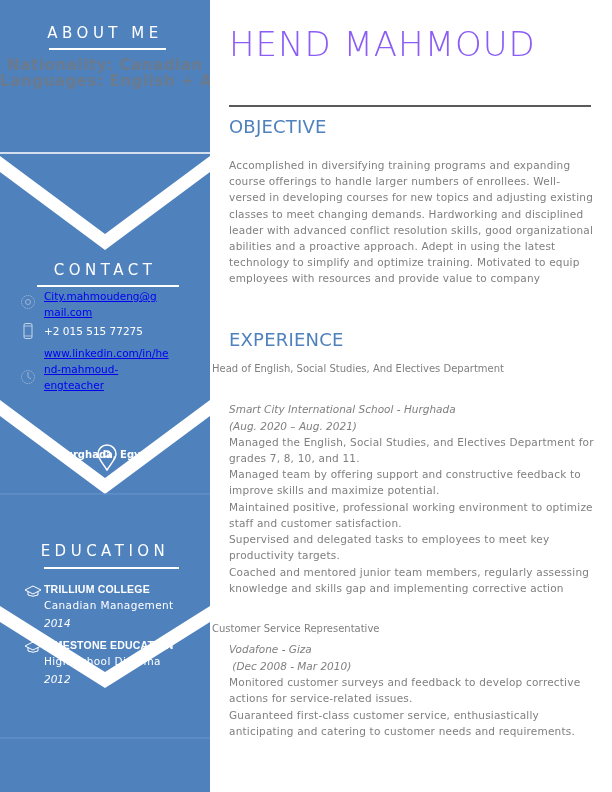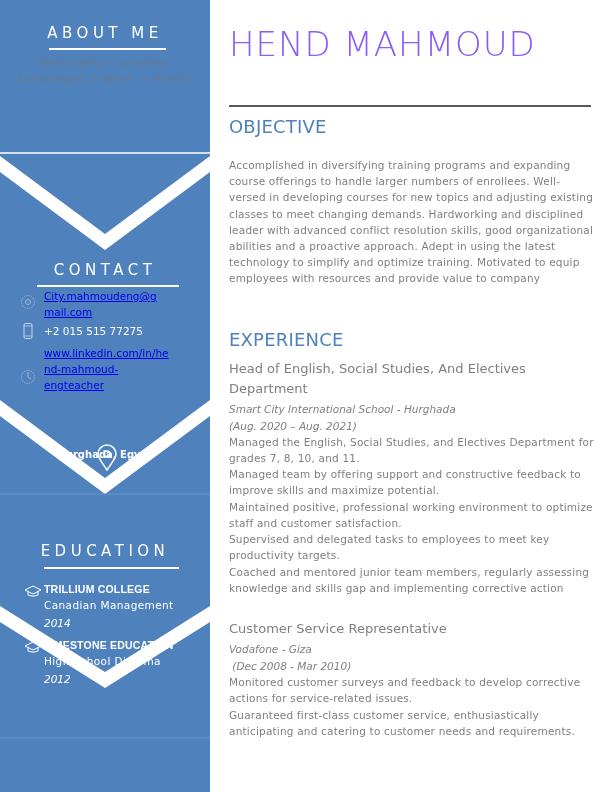--- a/index.html
+++ b/index.html
@@ -5,21 +5,21 @@
     * { margin: 0; padding: 0; box-sizing: border-box; }
     html, body { width: 612px; height: 792px; background: #ffffff; overflow: hidden; }
     body { position: relative; font-family: "DejaVu Sans", sans-serif; }
 
     .sidebar { position: absolute; left: 0; top: 0; width: 210px; height: 792px; background: #4f81bd; overflow: hidden; }
     .sidebar svg.chevrons { position: absolute; left: 0; top: 0; width: 210px; height: 792px; }
 
     .side-heading { position: absolute; left: 0; width: 210px; text-align: center; color: #ffffff; font-family: "DejaVu Sans", sans-serif; font-weight: normal; letter-spacing: 4.5px; }
     .side-rule { position: absolute; height: 1.5px; background: #ffffff; }
 
-    .about-line { position: absolute; left: 0; width: 210px; text-align: center; color: #6b7a8c; font-size: 11px; letter-spacing: 0.6px; white-space: nowrap; }
+    .about-line { position: absolute; left: 0; width: 210px; text-align: center; color: #6b7a8c; font-size: 15px; letter-spacing: 0.6px; white-space: nowrap; font-weight: bold; }
 
     .contact-row { position: absolute; left: 20px; display: flex; align-items: flex-start; }
     .contact-icon { position: absolute; left: 0; width: 16px; height: 16px; }
     .contact-text { position: absolute; left: 24px; font-size: 10.5px; line-height: 16px; color: #ffffff; width: 150px; word-break: break-all; }
     .contact-text.link { color: #0000ee; text-decoration: underline; }
 
     .location { position: absolute; left: 0; width: 210px; text-align: center; color: #ffffff; font-weight: bold; font-size: 10px; top: 425px; margin-top: 24px; }
     .pin { position: absolute; left: 96px; top: 444px; width: 22px; height: 28px; }
 
     .edu-item { position: absolute; left: 24px; width: 180px; }
@@ -27,21 +27,21 @@
     .edu-school { position: absolute; left: 20px; top: 0; font-size: 10.5px; font-weight: bold; color: #ffffff; white-space: nowrap; font-family: "Liberation Sans", sans-serif; letter-spacing: 0.2px; }
     .edu-degree { position: absolute; left: 20px; top: 16px; font-size: 10.5px; color: #ffffff; white-space: nowrap; letter-spacing: 0.4px; }
     .edu-year { position: absolute; left: 20px; top: 34px; font-size: 10.5px; color: #ffffff; font-style: italic; }
 
     .main { position: absolute; left: 229px; top: 0; width: 365px; }
     .name { position: absolute; left: 0; top: 24px; font-size: 34px; color: #8b5cf6; letter-spacing: 1px; white-space: nowrap; font-family: "DejaVu Sans", sans-serif; font-weight: 200; }
     .name-rule { position: absolute; left: 229px; top: 105px; width: 362px; height: 1.5px; background: #595959; }
 
     .section-title { position: absolute; left: 229px; font-size: 18px; color: #4f81bd; letter-spacing: 0.2px; font-weight: normal; }
     .body-text { position: absolute; left: 229px; width: 365px; font-size: 10.5px; line-height: 16.2px; color: #7f7f7f; letter-spacing: 0.2px; }
-    .job-title { position: absolute; left: 229px; width: 365px; font-size: 13px; line-height: 20px; color: #7f7f7f; }
+    .job-title { position: absolute; left: 212px; width: 365px; font-size: 10px; line-height: 20px; color: #7f7f7f; }
     .job-meta { position: absolute; left: 229px; font-size: 10.5px; line-height: 16.2px; color: #7f7f7f; font-style: italic; white-space: pre; }
   </style>
 </head>
 <body>
 
 <div class="sidebar">
   <svg class="chevrons" viewBox="0 0 210 792">
 
     <line x1="0" y1="153" x2="210" y2="153" stroke="#ffffff" stroke-width="1.5"></line>
 

